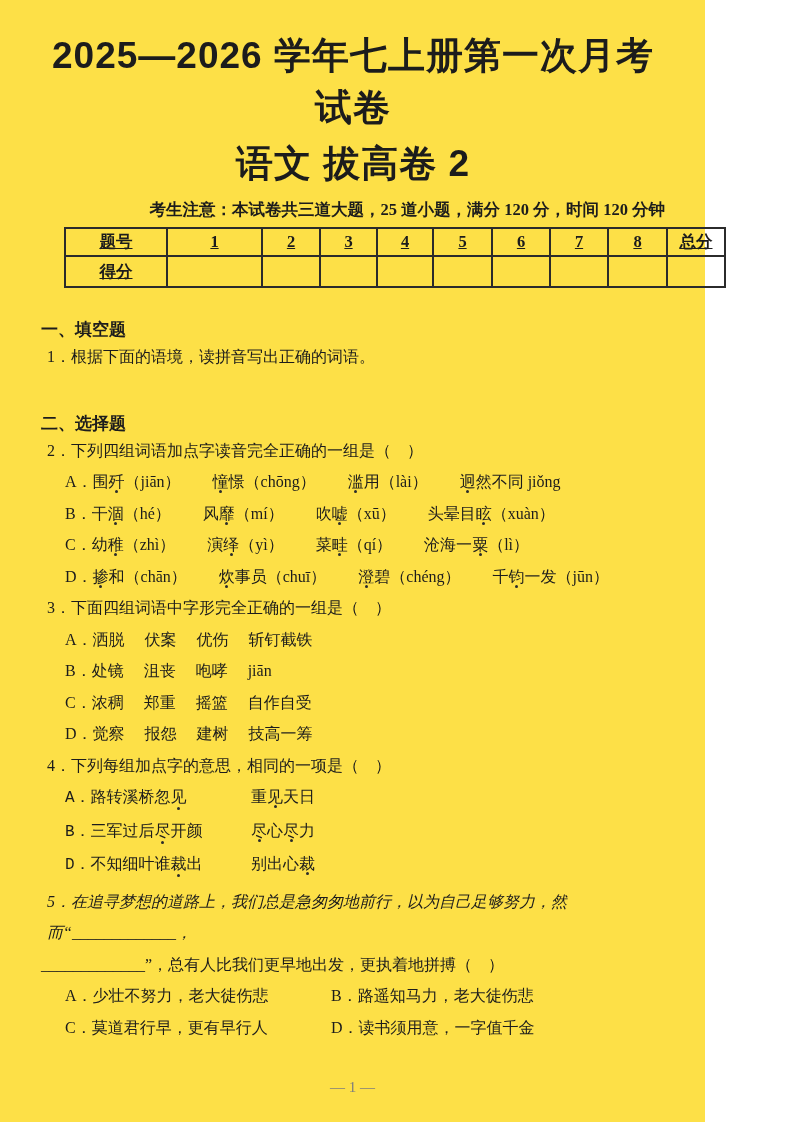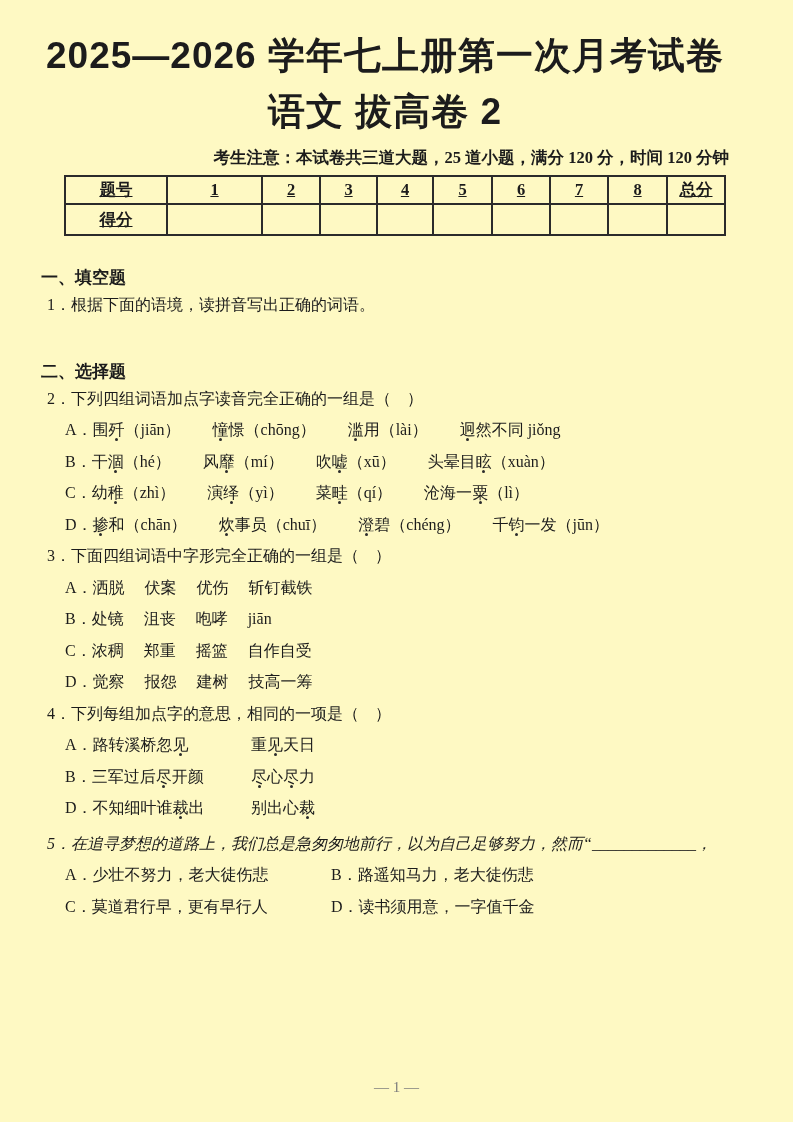--- a/index.html
+++ b/index.html
@@ -3,22 +3,22 @@
 <meta charset="utf-8">
 <style>
   html, body { margin: 0; padding: 0; background: #ffffff; }
   body {
     width: 793px; height: 1122px; overflow: hidden;
     font-family: "Liberation Serif", "DejaVu Serif", serif;
     color: #1c1c1c; font-size: 16px;
   }
   .page {
     box-sizing: border-box; position: relative;
-    width: 793px; height: 1122px;
-    padding: 30px 64px 0 41px; background: #fef9c3;
+    width: 705px; height: 1122px;
+    padding: 30px 40px 0 41px; background: #fde047;
   }
   .title {
     font-family: "Liberation Sans", "DejaVu Sans", sans-serif;
     font-weight: 900; font-size: 37px; line-height: 52px;
     text-align: center; letter-spacing: 1px;
   }
   .title2 { margin-top: 4px; }
   .notice {
     text-align: right; font-weight: 700; font-size: 16.5px;
     margin-top: 9px; line-height: 21px;
@@ -32,21 +32,21 @@
     font-weight: 700; font-size: 16.5px; padding: 0; height: 26px; text-decoration: underline;
   }
   .score-table tr.score-row td { height: 29px; }
   .sec-heading { font-weight: 700; font-size: 17px; margin-top: 31px; line-height: 22px; }
   .qline { line-height: 31.5px; padding-left: 6px; }
   .cont-line { line-height: 31.5px; }
   .opt { line-height: 31.5px; padding-left: 24px; }
   .passage { line-height: 35px; text-indent: 2em; margin-top: 3px; margin-bottom: 10px; }
   .sec2-gap { margin-top: 40px; }
   .q5-gap { margin-top: 4px; font-style: italic; }
-  .q4first { display: inline-block; min-width: 182px; }
+  .q4first { display: inline-block; min-width: 182px; font-family: Liberation Mono, monospace; }
   .q5first { display: inline-block; width: 262px; }
   .dot { position: relative; }
   .dot::after {
     content: ""; position: absolute; left: 50%; margin-left: -1.5px; bottom: -3px;
     width: 3px; height: 3px; border-radius: 50%; background: #2b2b2b;
   }
   .footer {
     position: absolute; left: 0; right: 0; bottom: 26px;
     text-align: center; color: #7d7d7d; font-size: 15px;
   }
@@ -127,20 +127,21 @@
   <div class="opt">
     <span class="q4first">B．三军过后<span class="dot">尽</span>开颜</span>
     <span><span class="dot">尽</span>心<span class="dot">尽</span>力</span>
   </div>
   <div class="opt">
     <span class="q4first">D．不知细叶谁<span class="dot">裁</span>出</span>
     <span>别出心<span class="dot">裁</span></span>
   </div>
 
   <div class="qline q5-gap">5．在追寻梦想的道路上，我们总是急匆匆地前行，以为自己足够努力，然而“_____________，</div>
+  <div class="cont-line">_____________”，总有人比我们更早地出发，更执着地拼搏（　）</div>
   <div class="opt">
     <span class="q5first">A．少壮不努力，老大徒伤悲</span>
     <span>B．路遥知马力，老大徒伤悲</span>
   </div>
   <div class="opt">
     <span class="q5first">C．莫道君行早，更有早行人</span>
     <span>D．读书须用意，一字值千金</span>
   </div>
 
   <div class="footer">— 1 —</div>

